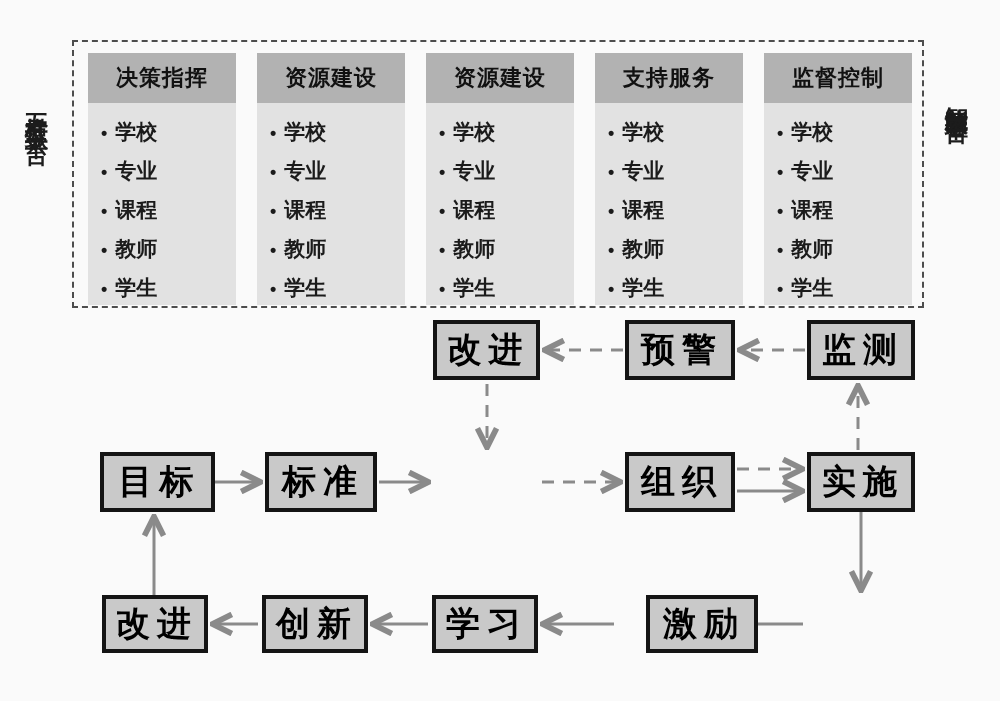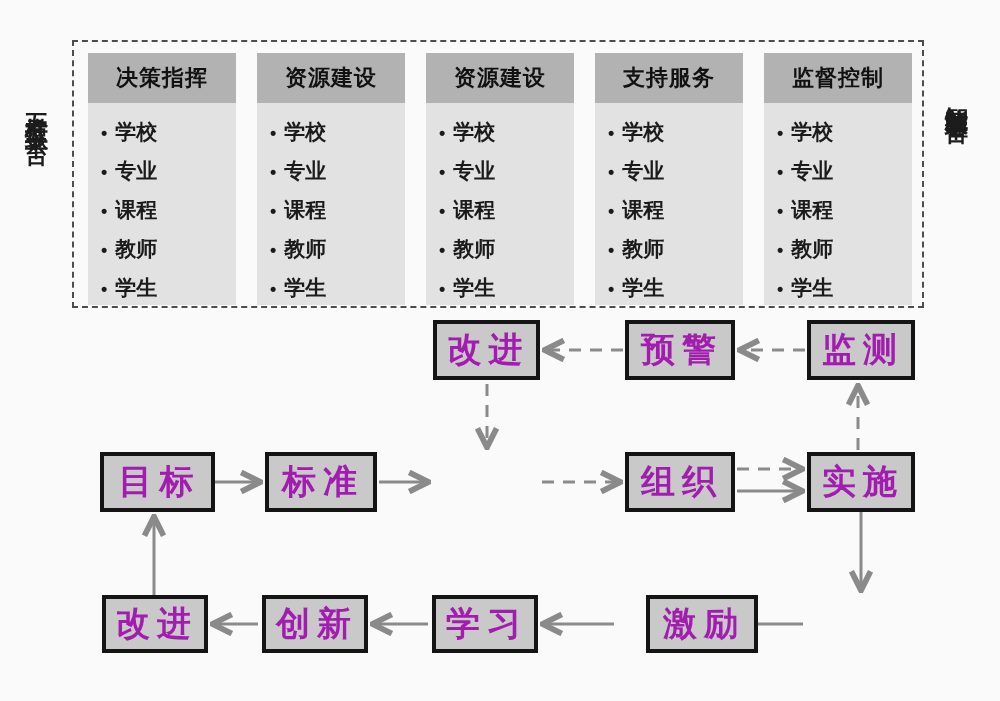--- a/index.html
+++ b/index.html
@@ -43,21 +43,21 @@
     font-size:21px;font-weight:bold;color:#1b1b1b;
     line-height:38px;white-space:nowrap;
   }
   .bullet{margin-right:8px;font-size:18px;}
   
   .fbox{
     position:absolute;
     box-sizing:border-box;
     background:#c9c9c9;
     border:4px solid #141414;
-    color:#a21caf;
+    color:#000000;
     font-size:34px;font-weight:bold;
     display:flex;align-items:center;justify-content:center;
     letter-spacing:7px;padding-left:4px;
     white-space:nowrap;
   }
   .row1{top:320px;height:60px;}
   .row2{top:452px;height:60px;}
   .row3{top:595px;height:58px;}
   .arrows{position:absolute;left:0;top:0;width:1000px;height:701px;pointer-events:none;}
   .arrows line{stroke:#8a8a8a;stroke-width:3;}

